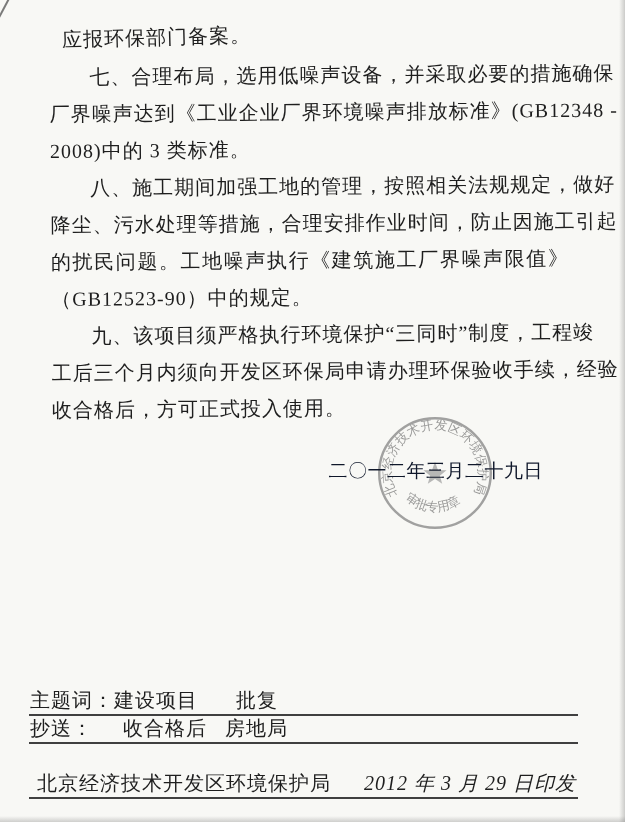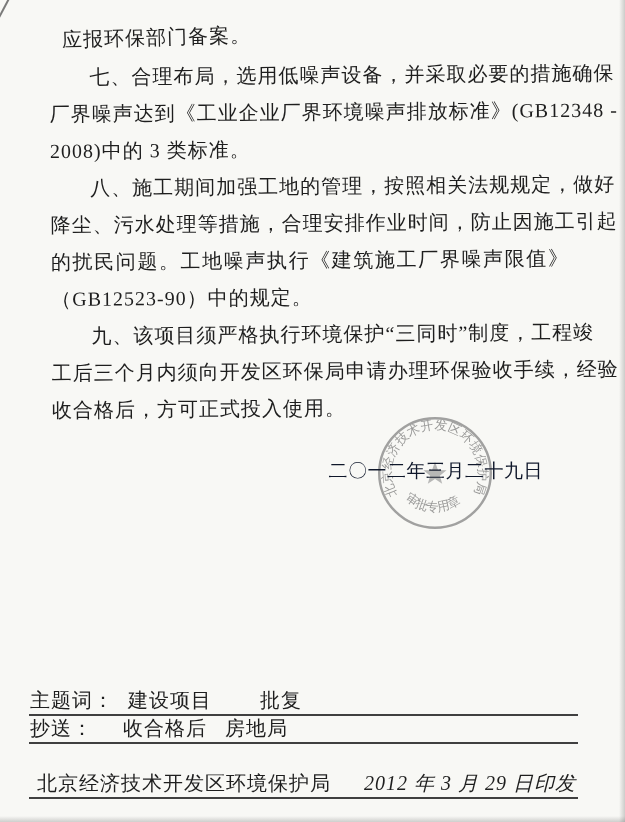--- a/index.html
+++ b/index.html
@@ -50,22 +50,22 @@
     position:absolute;left:0;width:100%;height:28px;
     border-bottom:2px solid #404040;
     display:flex;align-items:flex-end;box-sizing:border-box;
     letter-spacing:1px;white-space:nowrap;
   }
   .f-row.r1{top:0;}
   .f-row.r2{top:28px;}
   .f-row.r3{top:83px;}
   .f-label{padding-left:1px;}
   .t-gap1{margin-left:16px;}
-  .t-gap2{margin-left:14px;font-family:Liberation Mono, monospace;}
-  .t-gap3{margin-left:48px;}
+  .t-gap2{margin-left:0;font-family:Liberation Mono, monospace;}
+  .t-gap3{margin-left:38px;}
   .cc-gap1{margin-left:30px;}
   .cc-gap2{margin-left:18px;}
   .issuer{padding-left:8px;}
   .issue-date{margin-left:auto;padding-right:2px;font-style:italic;}
 </style>
 </head>
 <body>
 
 <div class="page">
 

